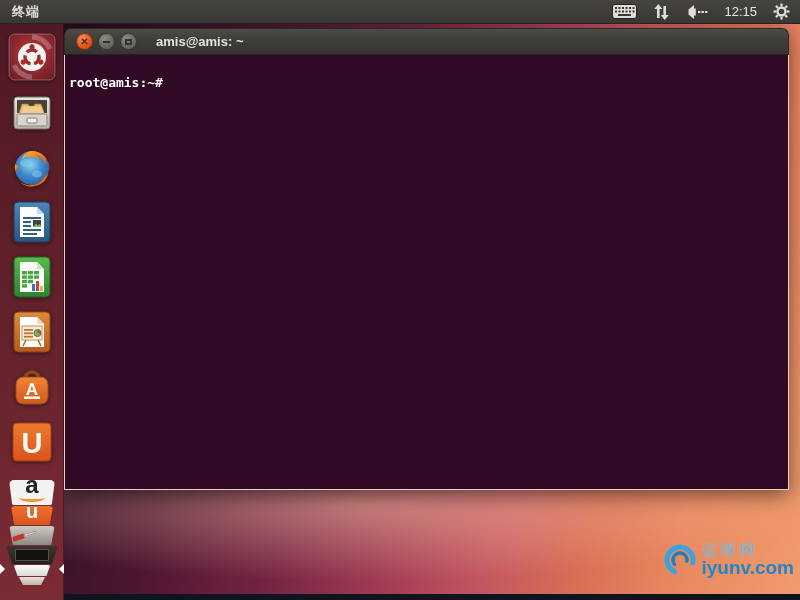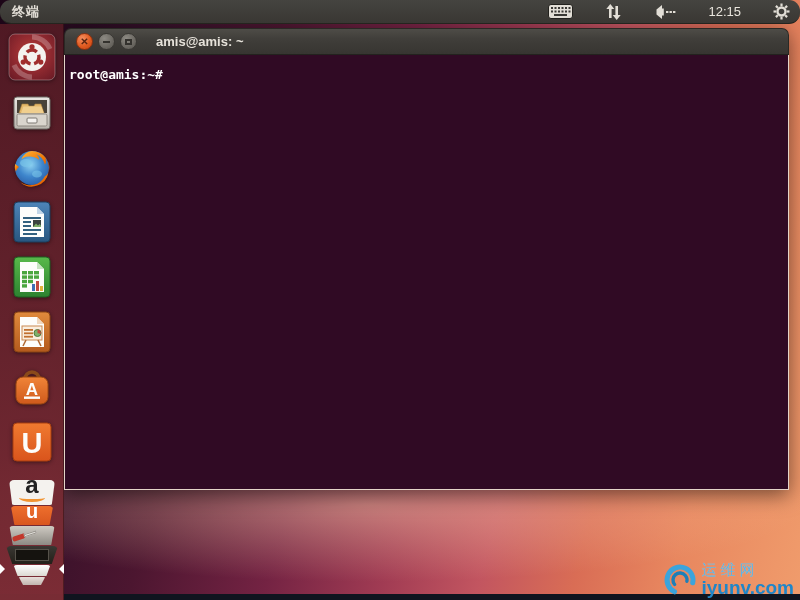--- a/index.html
+++ b/index.html
@@ -13,24 +13,24 @@
       radial-gradient(ellipse 55% 13% at 46% 84%, rgba(255,208,172,.48), rgba(255,208,172,0) 100%),
       linear-gradient(105deg,#1c0517 0%,#331028 16%,#4c1630 30%,#742343 44%,#a03b53 56%,#c25560 66%,#d96d55 76%,#e8875f 86%,#f09c6c 100%);
   }
   .bottom-strip { position:absolute; left:0; right:0; bottom:0; height:6px; background:#10141f; }
 
   
   .menubar {
     position:absolute; top:0; left:0; right:0; height:24px;
     background:linear-gradient(#454440,#393733);
     border-bottom:1px solid #25241f;
-    display:flex; align-items:center; color:#e2ded6; z-index:30;border-radius:11px;
+    display:flex; align-items:center; color:#e2ded6; z-index:30;
   }
   .app-title { margin-left:12px; font-size:13px; font-weight:bold; letter-spacing:1px; }
-  .tray { margin-left:auto; margin-right:10px; display:flex; align-items:center; gap:32px; }
+  .tray { margin-left:auto; margin-right:10px; display:flex; align-items:center; gap:16px; }
   .tray .clock { font-size:13px; color:#e9e5dd; }
   .tray svg { display:block; }
 
   
   .launcher {
     position:absolute; top:24px; left:0; bottom:0; width:64px; z-index:20;
     background:linear-gradient(180deg, rgba(82,26,36,.95) 0%, rgba(104,36,45,.94) 55%, rgba(128,46,54,.93) 100%);
     box-shadow: inset -1px 0 0 rgba(0,0,0,.35);
   }
   .launcher-items { display:flex; flex-direction:column; align-items:center; padding-top:9px; gap:7px; }
@@ -83,28 +83,28 @@
                 border:1px solid #8e3110; color:#5a2410; font-size:10px; font-weight:bold; line-height:1; }
   .wbtn-gray  { background:radial-gradient(circle at 35% 30%, #8d8a83, #6b6862 60%, #57544e);
                 border:1px solid #3a3834; }
   .glyph-min { width:7px; height:2px; background:#34322e; }
   .glyph-max { width:7px; height:6px; border:2px solid #34322e; }
   .wtitle { margin-left:14px; font-size:13px; font-weight:bold; color:#e6e2da; }
   .terminal {
     position:absolute; left:0; right:0; top:27px; bottom:0;
     background:#300a24;
     border:1px solid #e4d4c8; border-top:none;
-    padding:12px 4px;
+    padding:20px 4px;
     font-family:"DejaVu Sans Mono", monospace;
     font-size:13px; font-weight:bold; color:#ffffff; white-space:pre;
     cursor:text;
   }
 
   
-  .watermark { position:absolute; right:6px; bottom:0; display:flex; align-items:center; gap:4px; z-index:5; }
+  .watermark { position:absolute; right:6px; bottom:20px; display:flex; align-items:center; gap:4px; z-index:5; }
   .wm-texts { display:flex; flex-direction:column; align-items:flex-start; line-height:1.05; }
   .wm-name { font-size:15px; color:#5fb3e2; letter-spacing:4px; text-shadow:0 0 1px rgba(255,255,255,.4); }
   .wm-url  { font-size:19px; font-weight:bold; color:#1f86c9;text-align:right; }
 </style>
 </head>
 <body>
 
 <div class="desktop">
 
   <div class="menubar">

